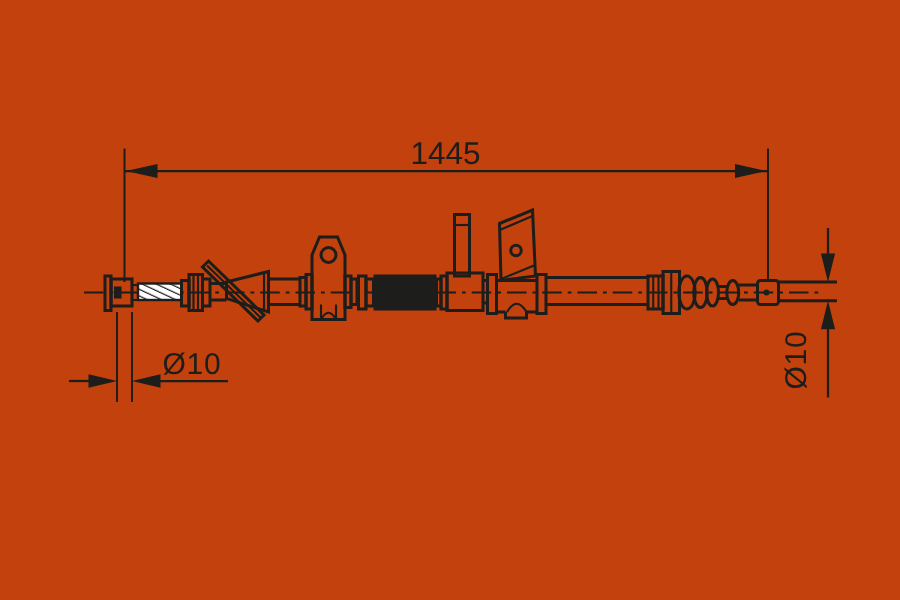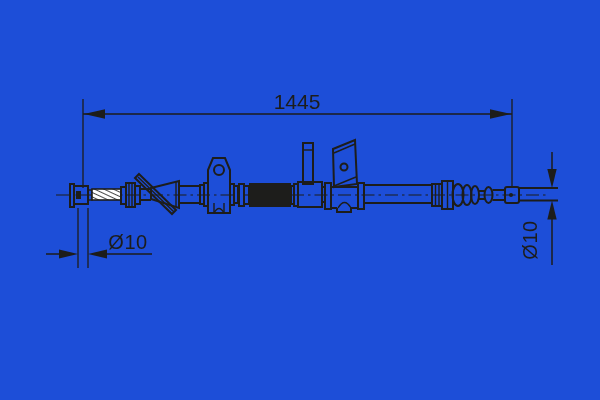--- a/index.html
+++ b/index.html
@@ -8,21 +8,21 @@
     background: #ffffff;
     width: 600px;
     height: 400px;
     overflow: hidden;
     font-family: "Liberation Sans", sans-serif;
   }
   .stage {
     position: relative;
     width: 600px;
     height: 400px;
-    background: #1d4ed8;
+    background: #c2410c;
   }
   svg { display: block; }
   .outline  { fill: none; stroke: #1d1d1b; stroke-width: 2; stroke-linejoin: miter; }
   .outline-thin { fill: none; stroke: #1d1d1b; stroke-width: 1.4; }
   .solid    { fill: #1d1d1b; stroke: none; }
   .dimline  { fill: none; stroke: #1d1d1b; stroke-width: 1.5; }
   .extline  { fill: none; stroke: #1d1d1b; stroke-width: 1.3; }
   .centerline { fill: none; stroke: #1d1d1b; stroke-width: 1.2; stroke-dasharray: 13 4 2.5 4; }
   .arrow    { fill: #1d1d1b; stroke: none; }
   .dimtext  { fill: #1d1d1b; font-family: "Liberation Sans", sans-serif; font-size: 21px; }

